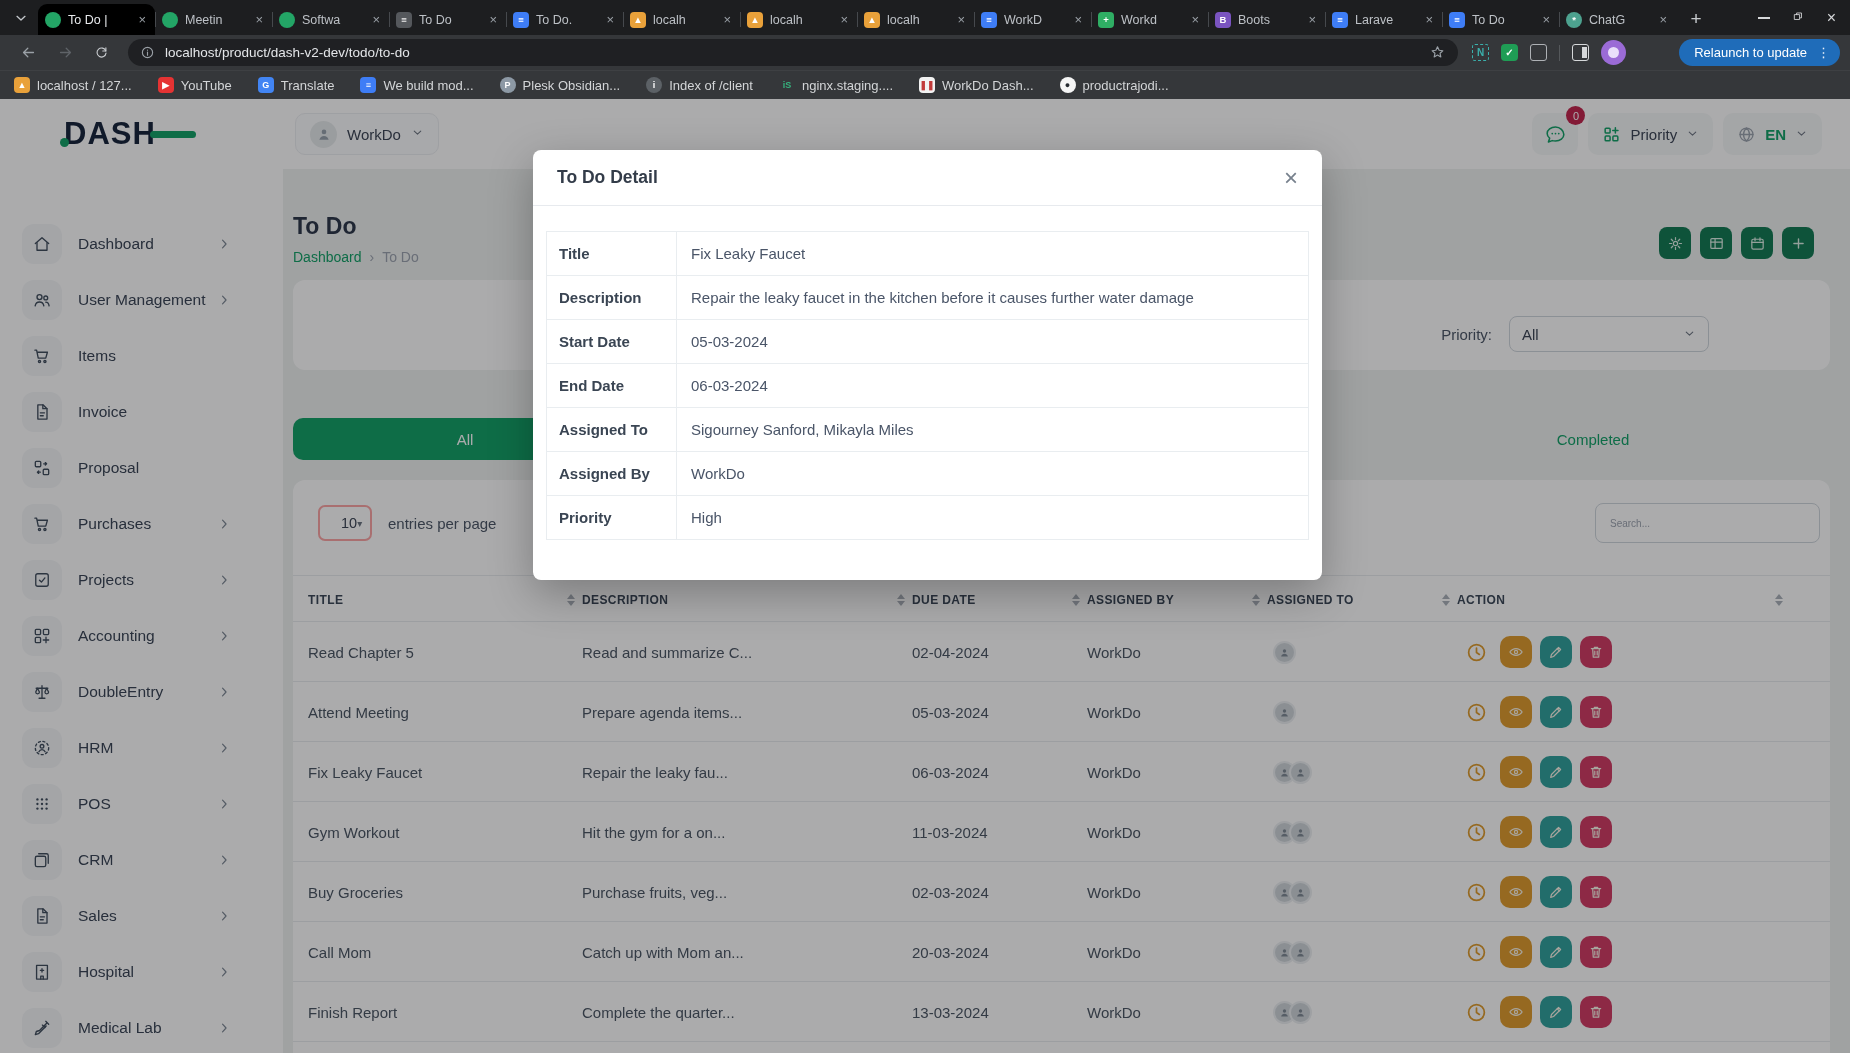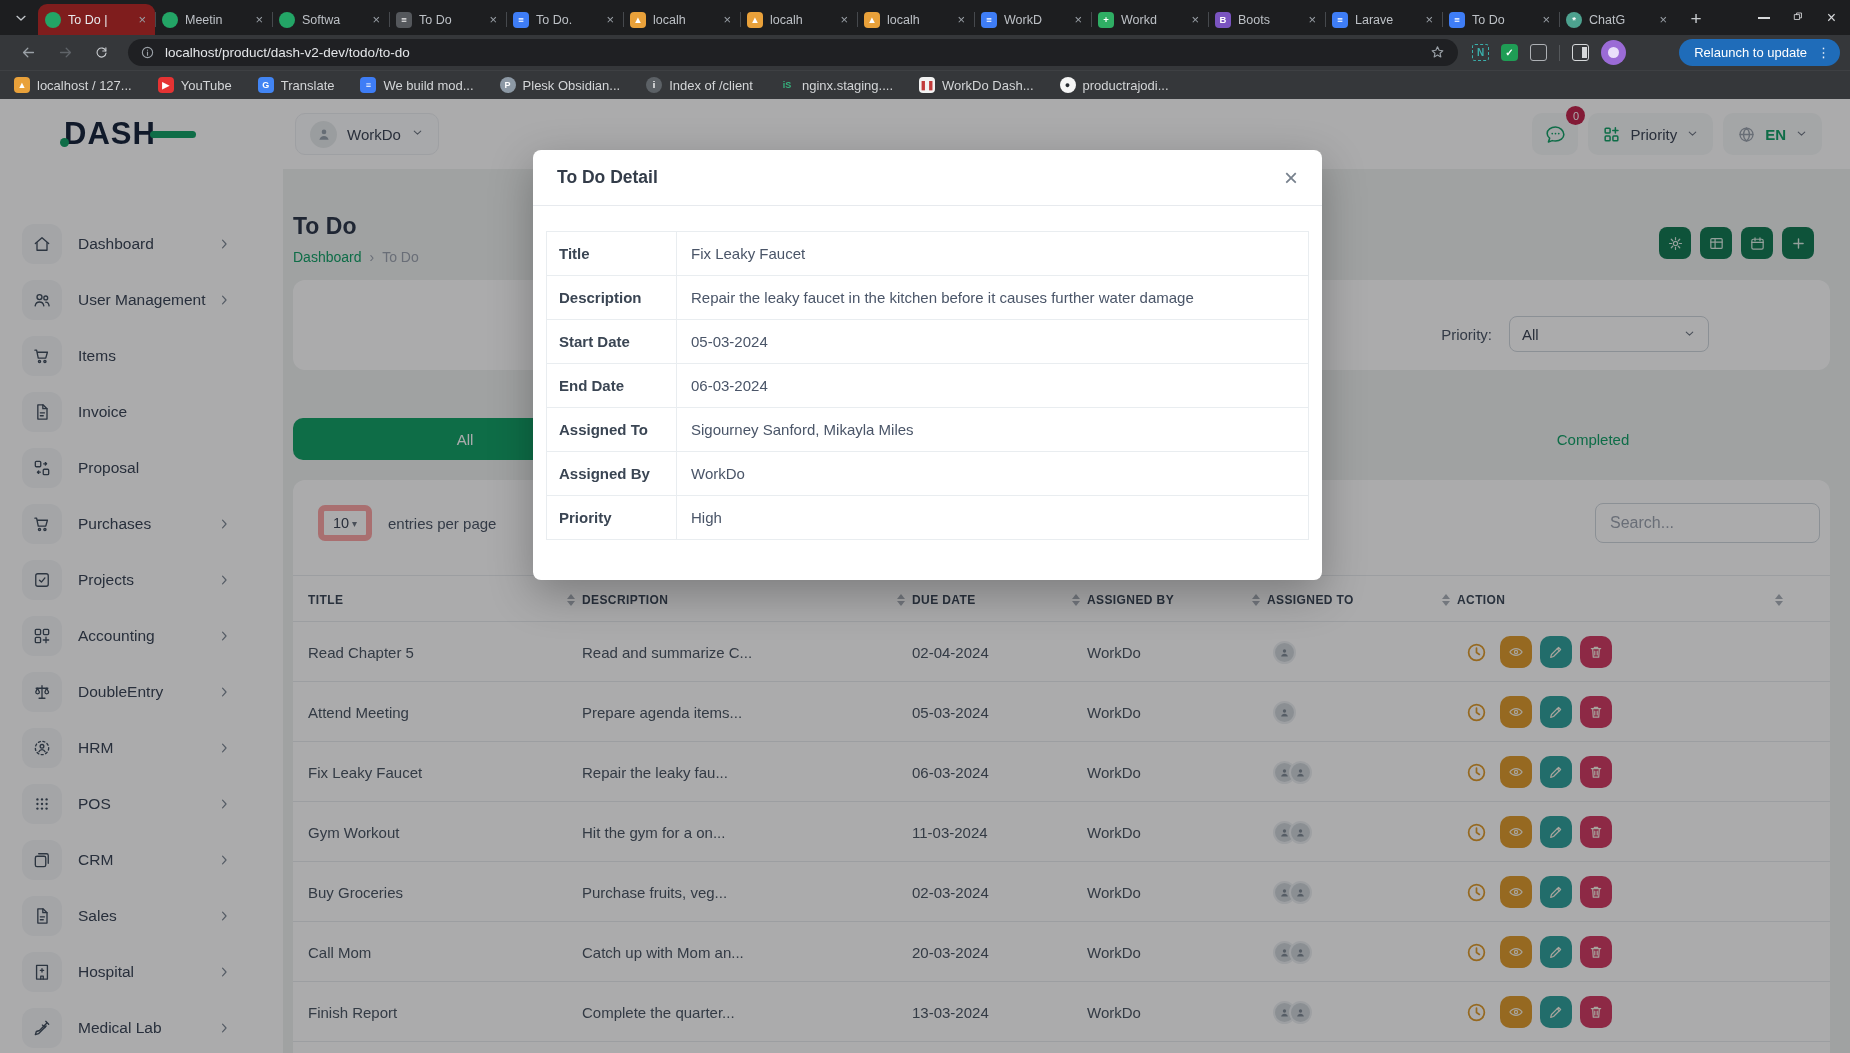--- a/index.html
+++ b/index.html
@@ -12,21 +12,21 @@
   }
   *{box-sizing:border-box;margin:0;padding:0}
   html,body{width:1850px;height:1053px;overflow:hidden}
   body{position:relative;font-family:"Liberation Sans",sans-serif;background:#1d1e20}
 
   
   .tabstrip{position:absolute;top:0;left:0;right:0;height:35px;background:#1d1e20}
   .tab-search{position:absolute;left:10px;top:8px;width:22px;height:20px;display:flex;align-items:center;justify-content:center;color:#c3c7cb}
   .tabs{position:absolute;left:38px;top:4px;height:31px;display:flex}
   .tab{width:117px;height:31px;display:flex;align-items:center;padding:0 7px;color:#bdc1c6;font-size:12.5px;position:relative;border-radius:9px 9px 0 0;cursor:default}
-  .tab.active{background:#7f1d1d;color:#e8eaed}
+  .tab.active{background:#000000;color:#e8eaed}
   .tab:not(.active):not(:first-child)::before{content:'';position:absolute;left:0;top:8px;width:1px;height:15px;background:#46494d}
   .fav{flex:0 0 16px;width:16px;height:16px;border-radius:4px;margin-right:7px;display:flex;align-items:center;justify-content:center;font-size:9.5px;font-weight:bold;line-height:1}
   .tab-title{flex:1;overflow:hidden;white-space:nowrap}
   .tab-x{margin-left:4px;color:#9aa0a6;font-size:13px;padding:0 2px}
   .newtab{position:absolute;left:1684px;top:7px;color:#c6cacd;font-size:19px;width:24px;height:24px;display:flex;align-items:center;justify-content:center}
   .winctl{position:absolute;right:14px;top:0;height:35px;display:flex;align-items:center;gap:22px;color:#d6d8da}
   .winctl .min{width:12px;height:2px;background:#d6d8da}
   .winctl .cls{font-size:16px;line-height:1}
 
   .toolbar{position:absolute;top:35px;left:0;right:0;height:35px;background:#35373a;display:flex;}
@@ -80,23 +80,23 @@
   .filter-inner{position:absolute;right:121px;top:36px;display:flex;align-items:center;gap:17px}
   .filter-label{font-size:15px;color:#4b5666}
   .pselect{width:200px;height:36px;border:1px solid #cfd6dd;border-radius:8px;background:#fff;display:flex;align-items:center;justify-content:space-between;padding:0 12px;font-size:15px;color:#3b4454}
 
   .tab-nav{position:absolute;left:10px;top:249px;right:20px;height:42px}
   .btn-all{position:absolute;left:0;top:0;width:344px;height:42px;border-radius:10px;background:var(--green);color:#fff;font-size:15px;display:flex;align-items:center;justify-content:center}
   .btn-completed{position:absolute;left:1128px;top:0;width:344px;height:42px;display:flex;align-items:center;justify-content:center;color:var(--green);font-size:15px}
 
   .table-card{position:absolute;left:10px;right:20px;top:311px;height:640px;background:#fff;border-radius:12px}
   .entries{position:absolute;left:25px;top:25px;display:flex;align-items:center;gap:16px}
-  .eselect{width:54px;height:36px;border:6px solid #fca5a5;border-radius:7px;display:flex;align-items:center;justify-content:space-between;padding:0 9px;font-size:14.5px;color:#3b4454}
+  .eselect{width:54px;height:36px;border:2px solid #fca5a5;border-radius:7px;display:flex;align-items:center;justify-content:space-between;padding:0 21px;font-size:14.5px;color:#3b4454}
   .elabel{font-size:15px;color:#4b5666}
-  .searchbox{position:absolute;right:10px;top:23px;width:225px;height:40px;border:1px solid #cfd6dd;border-radius:8px;background:#fff;font-size:16px;color:#3b4454;padding:8px 14px;outline:none}
+  .searchbox{position:absolute;right:10px;top:23px;width:225px;height:40px;border:1px solid #cfd6dd;border-radius:8px;background:#fff;font-size:10px;color:#3b4454;padding:8px 14px;outline:none}
   .searchbox::placeholder{color:#9ca3af}
   .thead{position:absolute;left:0;right:0;top:95px;height:47px;border-top:1px solid #e8ebee;border-bottom:1px solid #e8ebee}
   .th{position:absolute;top:0;height:47px;display:flex;align-items:center;justify-content:space-between;font-size:12px;font-weight:700;letter-spacing:.4px;color:#3a4757}
   .sort{display:inline-flex;flex-direction:column;gap:2px;margin-left:8px}
   .sort i{width:0;height:0;border-left:4px solid transparent;border-right:4px solid transparent;display:block}
   .sort .up{border-bottom:5px solid #aab1b9}
   .sort .dn{border-top:5px solid #aab1b9}
   .tbody{position:absolute;left:0;right:0;top:142px}
   .tr{position:relative;height:60px;border-bottom:1px solid #e8ebee}
   .cell{position:absolute;top:0;height:60px;display:flex;align-items:center;font-size:15px;color:var(--body);white-space:nowrap;overflow:hidden}

